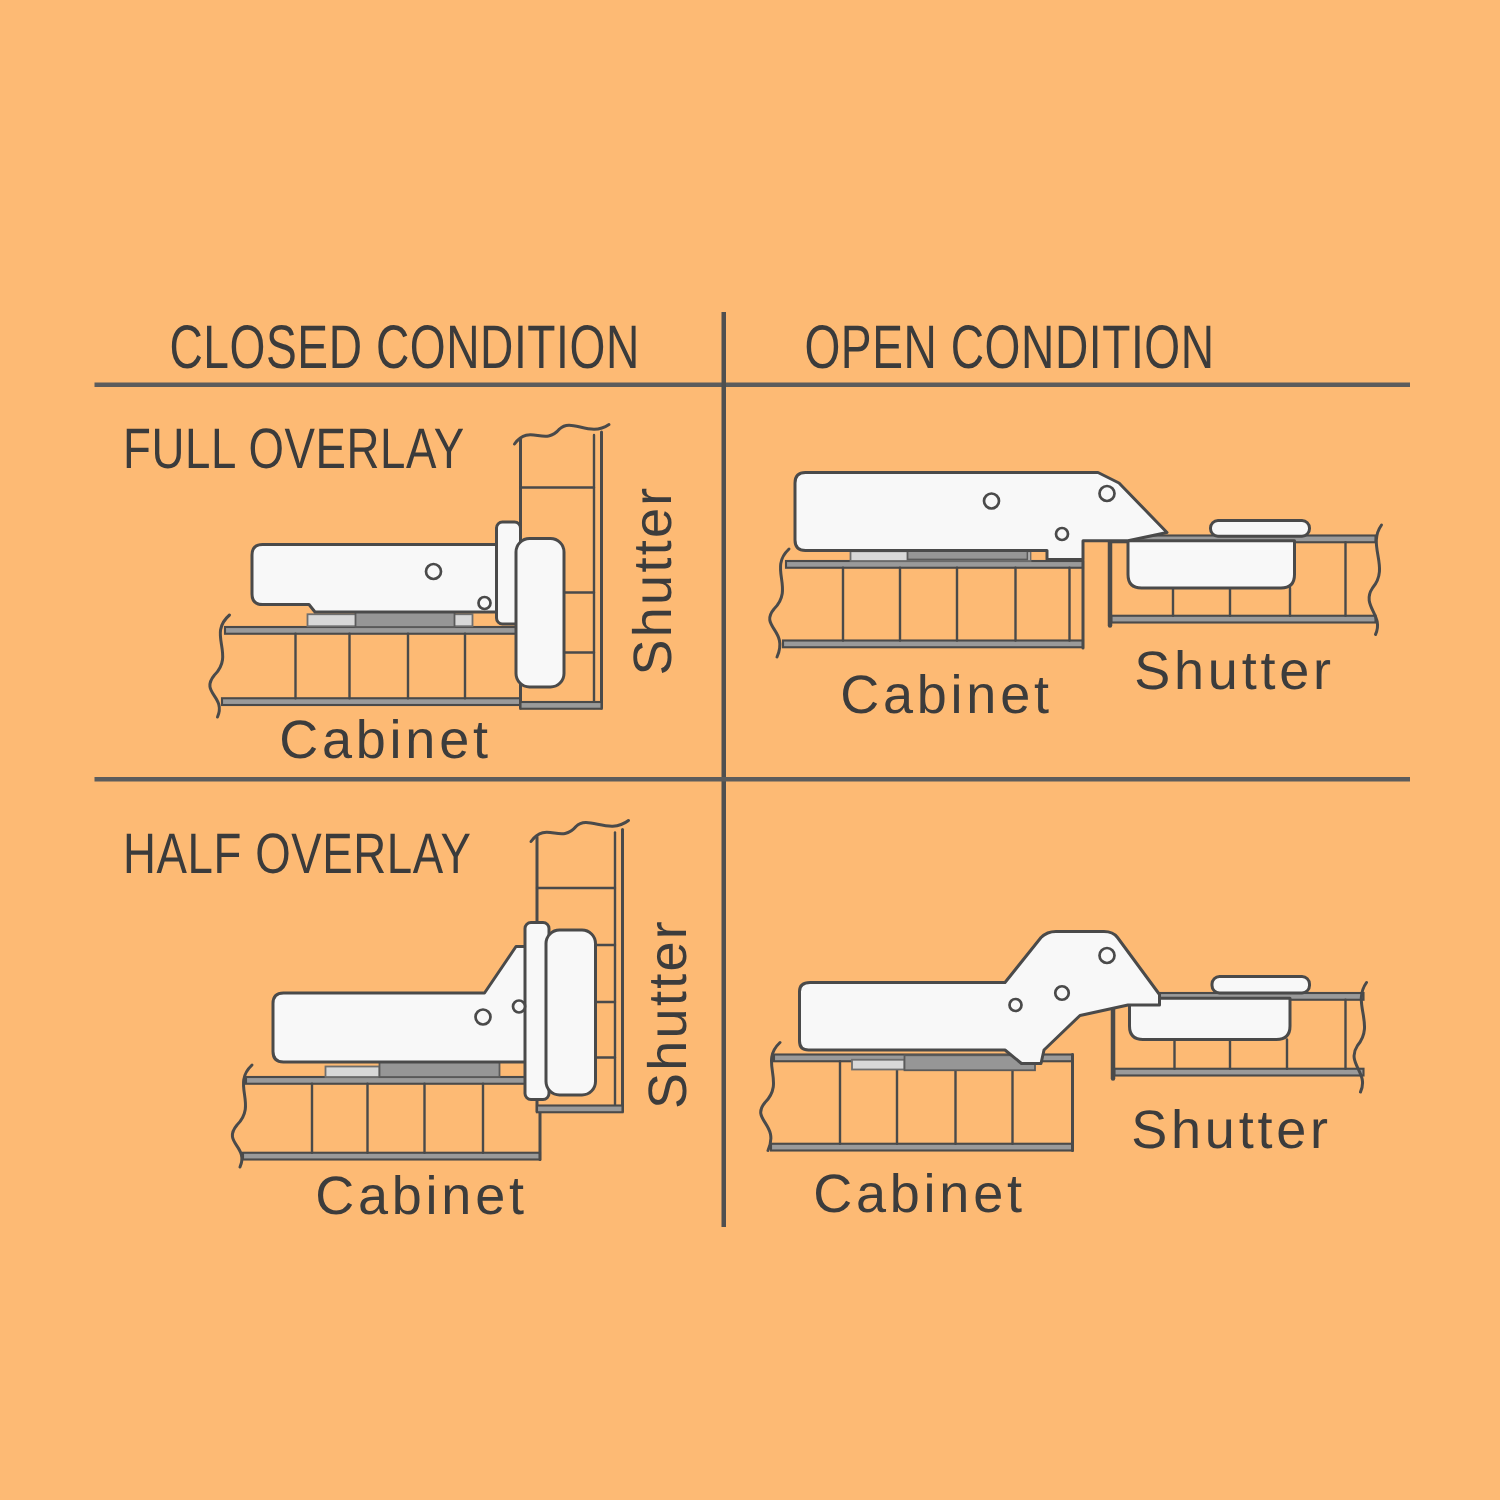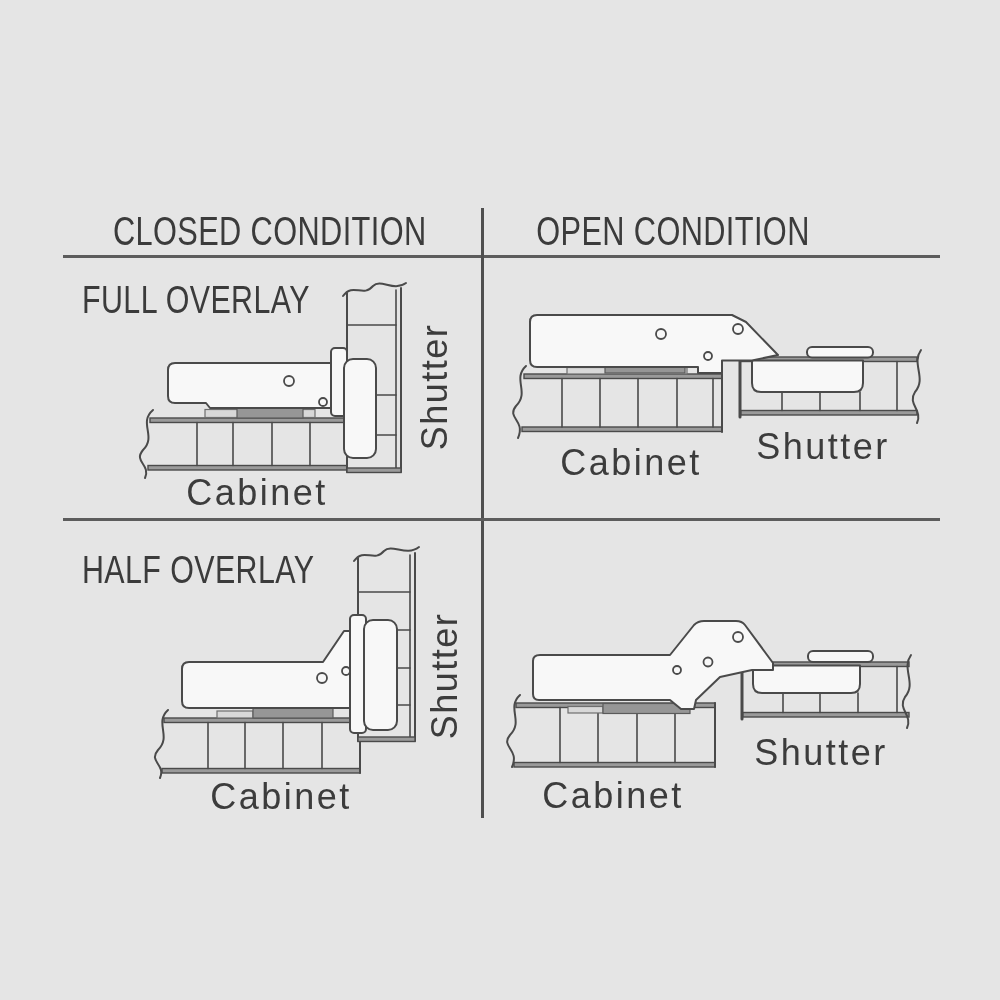--- a/index.html
+++ b/index.html
@@ -1,16 +1,16 @@
 <!DOCTYPE html>
 <html><head>
 <meta charset="utf-8">
 <style>
   html,body{margin:0;padding:0;background:#f7f7f7;}
-  .stage{position:relative;width:1000px;height:1000px;background:#e5e5e5;overflow:hidden;
+  .stage{position:relative;width:1000px;height:1000px;background:#fdba74;overflow:hidden;
          font-family:"Liberation Sans", sans-serif;color:#3b3b3b;}
   .abs{position:absolute;}
   .hdr{font-size:41px;font-weight:400;text-align:center;white-space:nowrap;
        transform:scaleX(0.75);transform-origin:50% 50%;letter-spacing:0.5px;color:#3b3b3b;}
   .ovl{font-size:38px;font-weight:400;white-space:nowrap;transform:scaleX(0.8);
        transform-origin:0 50%;letter-spacing:0.5px;color:#3b3b3b;}
   .lbl{font-size:36px;font-weight:400;text-align:center;width:200px;letter-spacing:2.5px;
        white-space:nowrap;color:#3c3c3c;}
   .vlbl{font-size:36px;font-weight:400;text-align:center;width:160px;height:42px;line-height:42px;
         letter-spacing:1.5px;transform:rotate(-90deg);transform-origin:50% 50%;white-space:nowrap;color:#3c3c3c;}

